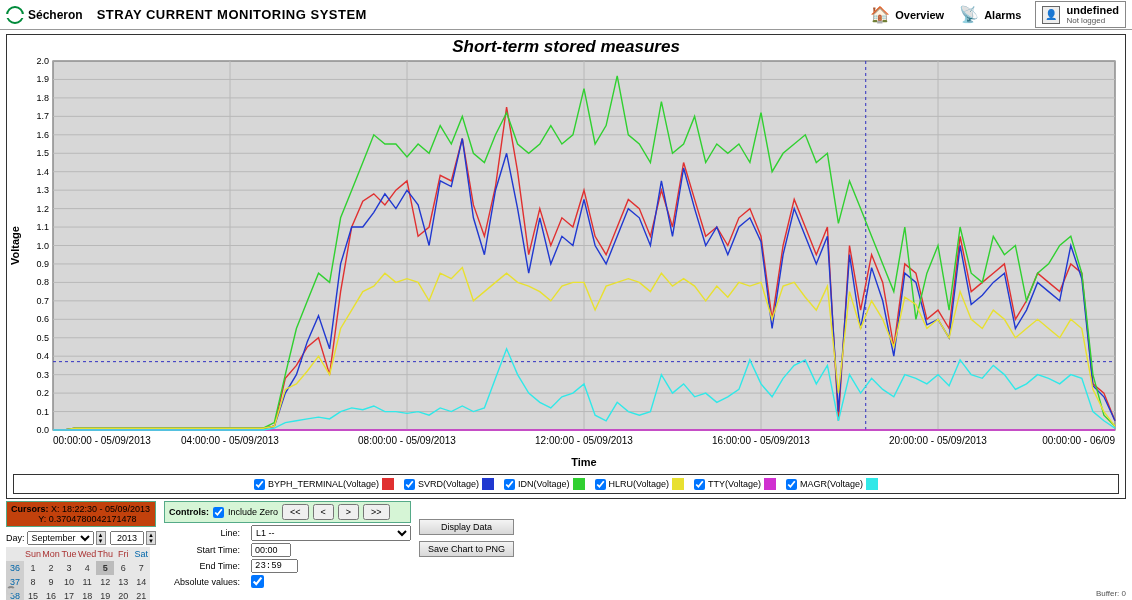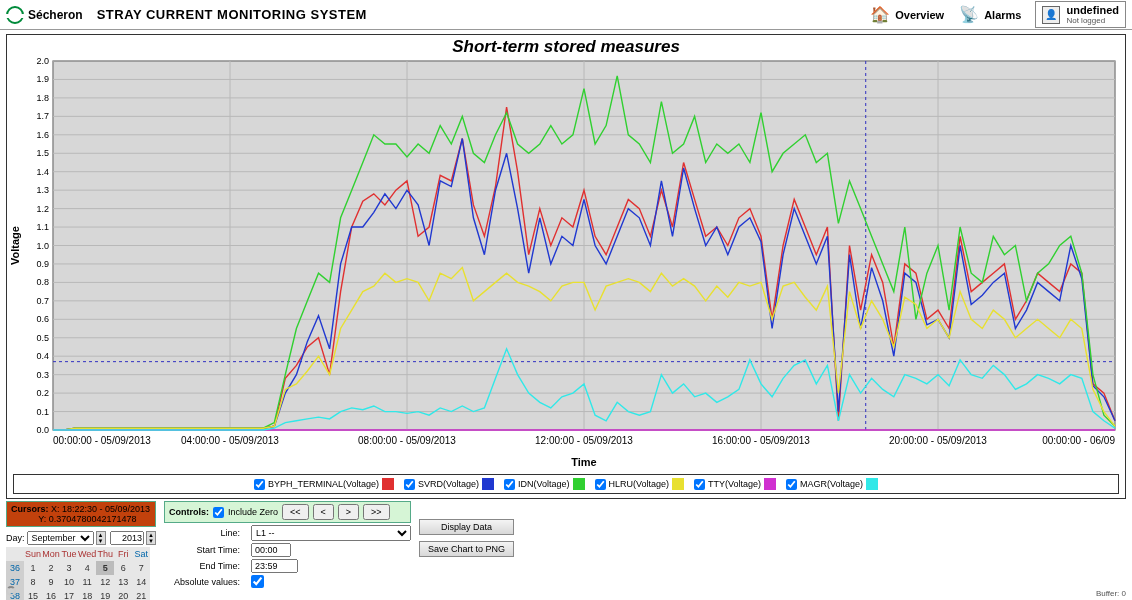--- a/index.html
+++ b/index.html
@@ -44,21 +44,21 @@
   .form-row { display: flex; align-items: center; gap: 11px; margin-top: 2px; font-size: 9px; }
   .form-row label { width: 76px; text-align: right; }
   .form-row input[type=text] { height: 14px; font-size: 9px; padding: 0 2px; }
   .form-row select { font-size: 9px; height: 16px; }
   .btn { font-size: 9px; padding: 2px 8px; background: linear-gradient(#f4f4f4,#d8d8d8); border:1px solid #888; }
 
   
   .cal-wrap { font-size: 9px; }
   .cal-head { display: flex; align-items: center; gap: 2px; }
   .cal-head select { font-size: 9px; }
-  .cal-head input { width: 34px; font-size: 9px; text-align: right; }
+  .cal-head input { width: 34px; font-size: 9px; text-align: center; }
   .cal-spin { width:10px; height:14px; background:#ddd; border:1px solid #888; font-size:7px; line-height:6px; text-align:center; }
   table.cal { border-collapse: collapse; background: #e7e7e7; margin-top: 2px; }
   table.cal th, table.cal td { width: 18px; height: 14px; text-align: center; font-size: 9px; color:#333; }
   table.cal th { color:#a33; font-weight:normal; }
   table.cal th:last-child { color:#06a;margin-left:36px; }
   table.cal th:first-child { color:#06a; }
   table.cal td.wk { background:#cfcfcf; color:#06a; }
   table.cal td.sel { background:#bcbcbc; font-weight:bold; }
 
   .footer { position: absolute; right: 6px; bottom: 2px; font-size: 8px; color:#555; }
@@ -274,21 +274,21 @@
     <div class="form-row">
       <label>Line:</label>
       <select style="width:160px"><option>L1 --</option></select>
     </div>
     <div class="form-row">
       <label>Start Time:</label>
       <input type="text" style="width: 40px;" value="00:00">
     </div>
     <div class="form-row">
       <label>End Time:</label>
-      <input type="text" style="width: 47px;" value="23:59">
+      <input type="text" style="width: 47px; font-family: Liberation Mono, monospace;" value="23:59">
     </div>
     <div class="form-row">
       <label>Absolute values:</label>
       <input type="checkbox" checked="" style="">
     </div>
   </div>
 
   <div style="display:flex;flex-direction:column;gap:6px;margin-top:18px">
     <button class="btn">Display Data</button>
     <button class="btn">Save Chart to PNG</button>

